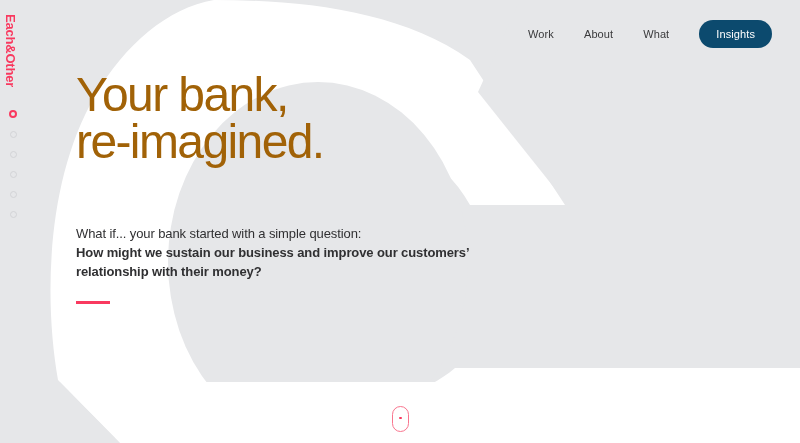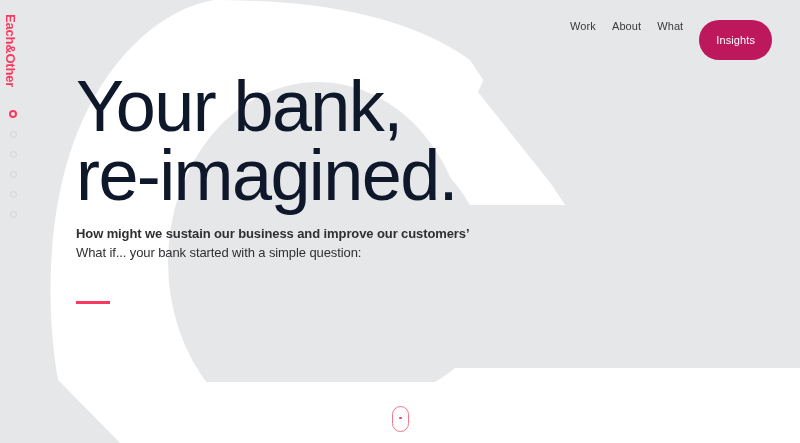--- a/index.html
+++ b/index.html
@@ -58,54 +58,54 @@
     border-color:#f9395f;
     width:8px; height:8px;
     border-width:2px;
   }
 
   
   #main-nav {
     position:absolute;
     right:28px; top:20px;
     display:flex;
-    align-items:flex-start;
-    gap:16px;
+    align-items:center;
+    gap:30px;
   }
   .nav-link {
     font-size:11px;
     color:#3a3a3c;
     text-decoration:none;
     letter-spacing:0.1px;
     white-space:nowrap;
   }
   #nav-cta {
-    background:#be185d;
+    background:#0c4a6e;
     color:#ffffff;
     font-size:11px;
-    padding:14px 17px;
+    padding:8px 17px;
     border-radius:999px;
     border:none;
     cursor:pointer;
     letter-spacing:0.1px;
     font-family:inherit;
     white-space:nowrap;
   }
 
   
   #hero {
     position:absolute;
     left:76px; top:72px;
     width:620px;
   }
   #headline {
-    font-size:72px;
+    font-size:48px;
     line-height:0.96;
     font-weight:300;
-    color:#0f172a;
+    color:#a16207;
     letter-spacing:-1.6px;
     white-space:pre-line;
   }
   #subhead {
     position:absolute;
     left:76px; top:224px;
     width:560px;
   }
   .sub-line {
     font-size:13px;
@@ -202,22 +202,23 @@
     <a class="nav-link" href="#">What</a>
     <button id="nav-cta">Insights</button>
   </nav>
 
   <h1 id="hero">
     <span id="headline">Your bank,
 re-imagined.</span>
   </h1>
 
   <div id="subhead">
+    <div class="sub-line">What if... your bank started with a simple question:</div>
     <div class="sub-line bold">How might we sustain our business and improve our customers’</div>
-    <div class="sub-line">What if... your bank started with a simple question:</div>
+    <div class="sub-line bold">relationship with their money?</div>
   </div>
 
   <div id="accent-rule"></div>
 
   <div id="scroll-indicator">
     <span class="wheel"></span>
   </div>
 
 </div>
 

